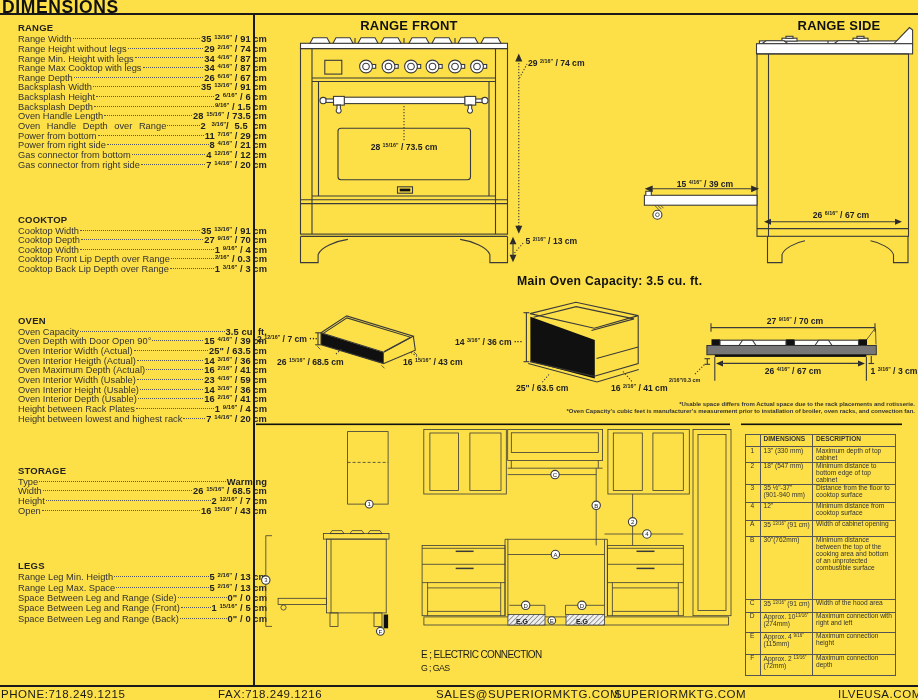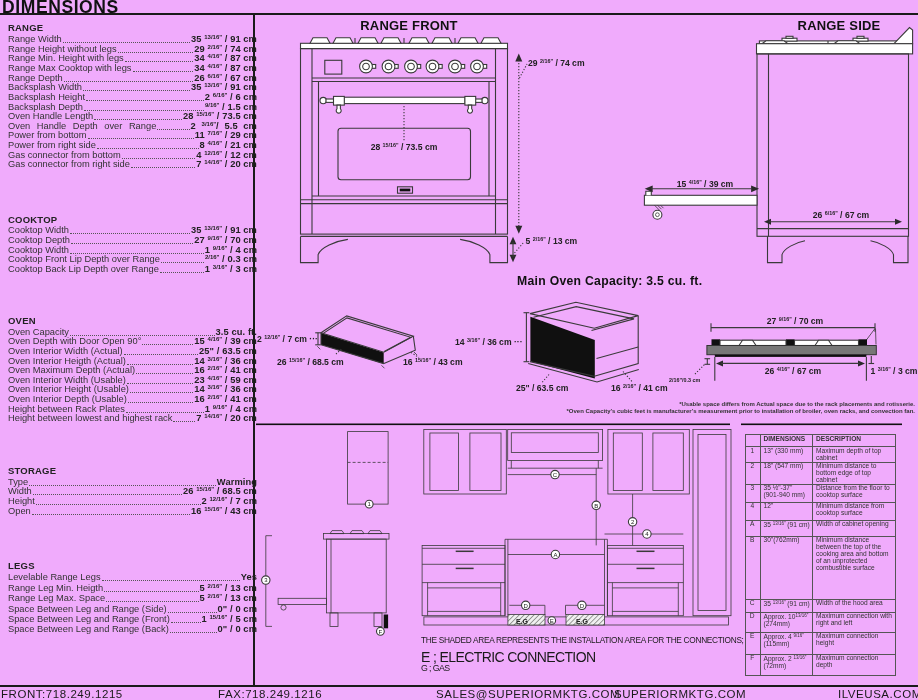--- a/index.html
+++ b/index.html
@@ -1,26 +1,26 @@
 <!DOCTYPE html>
 <html><head><meta charset="utf-8">
 <style>
 * { margin:0; padding:0; box-sizing:border-box; }
 html,body { background:#fff; }
-#page { position:relative; width:918px; height:700px; background:#f0abfc;
+#page { position:relative; width:918px; height:700px; background:#fde047;
   font-family:"Liberation Sans",sans-serif; color:#333; overflow:hidden; }
 #title { position:absolute; left:2px; top:-3px; font-size:17.5px; font-weight:bold;
   letter-spacing:0.6px; color:#111; }
 .hl { position:absolute; background:#1a1a1a; }
 #topline { left:0; top:13.2px; width:918px; height:1.9px; }
 #vline { left:253px; top:14px; width:1.6px; height:672px; }
 #botline { left:0; top:685px; width:918px; height:1.8px; }
-.sec { position:absolute; left:8px; width:249px; }
+.sec { position:absolute; left:18px; width:249px; }
 .sec .h { font-weight:bold; font-size:9.5px; line-height:9.5px; color:#222; margin-bottom:1.5px; letter-spacing:0.2px;}
-.r { display:flex; align-items:flex-end; height:9.65px; font-size:9.3px; white-space:nowrap; }
+.r { display:flex; align-items:center; height:9.65px; font-size:9.3px; white-space:nowrap; }
 .r .d { flex:1; border-bottom:1.6px dotted #555; margin:0 1px 1px 1px; }
 .r b { color:#222; letter-spacing:0.1px;}
 .r s { text-decoration:none; font-size:6px; vertical-align:3px; letter-spacing:0; }
 #footer { position:absolute; left:0; top:687.5px; width:918px; font-size:11.5px; color:#1a1a1a; letter-spacing:0.55px; }
 #footer span { position:absolute; top:0; white-space:nowrap; }
 #tbl { position:absolute; left:745px; top:434px; width:150px; border-collapse:collapse;
   font-size:6.6px; color:#333; table-layout:fixed; }
 #tbl td { border:1px solid #555; padding:0.5px 2px 0 3px; vertical-align:top; line-height:6.9px; }
 #tbl td:first-child { text-align:center; padding-left:1px;}
 #tbl .hd td { font-weight:bold; }
@@ -210,25 +210,20 @@
       </div>
 <div class="r">
         <span>Open</span>
         <span class="d"></span>
         <b>16 <s>15/16"</s> / 43 cm</b>
       </div>
 </div>
 
 <div class="sec" style="top:561px">
 <div class="h">LEGS</div>
-<div class="r" style="height:10.4px">
-        <span>Levelable Range Legs</span>
-        <span class="d"></span>
-        <b>Yes</b>
-      </div>
 <div class="r" style="height:10.4px">
         <span>Range Leg Min. Heigth</span>
         <span class="d"></span>
         <b>5 <s>2/16"</s> / 13 cm</b>
       </div>
 <div class="r" style="height:10.4px">
         <span>Range Leg Max. Space</span>
         <span class="d"></span>
         <b>5 <s>2/16"</s> / 13 cm</b>
       </div>
@@ -660,25 +655,24 @@
 <circle class="lnw" cx="551.8" cy="620.5" r="3.8"></circle>
         <text x="551.8" y="622.8" text-anchor="middle">E</text>
 </g>
 </svg>
 
 <div id="fn1" style="position:absolute; right:3px; top:400.5px; text-align:right; font-size:6px; font-weight:bold; color:#333; line-height:7.3px;">
 *Usable space differs from Actual space due to the rack placements and rotisserie.<br>
 *Oven Capacity’s cubic feet is manufacturer’s measurement prior to installation of broiler, oven racks, and convection fan.
 </div>
 
-<div style="position:absolute; left:421px; top:634.5px; font-size:8.3px; letter-spacing:-0.3px; color:#1a1a1a;">THE SHADED AREA REPRESENTS THE INSTALLATION AREA FOR THE CONNECTIONS;</div>
-<div style="position:absolute; left:421px; top:648.5px; font-size:14px; letter-spacing:-0.6px; color:#1a1a1a;">E ; ELECTRIC CONNECTION</div>
+<div style="position:absolute; left:421px; top:648.5px; font-size:10px; letter-spacing:-0.6px; color:#1a1a1a;">E ; ELECTRIC CONNECTION</div>
 <div style="position:absolute; left:421px; top:662.5px; font-size:8.8px; letter-spacing:-0.6px; color:#1a1a1a;">G ; GAS</div>
 
 <div id="footer">
-<span style="left:1px">FRONT:718.249.1215</span>
+<span style="left:1px">PHONE:718.249.1215</span>
 <span style="left:218px">FAX:718.249.1216</span>
 <span style="left:436px">SALES@SUPERIORMKTG.COM</span>
 <span style="left:614px">SUPERIORMKTG.COM</span>
 <span style="left:838px">ILVEUSA.COM</span>
 </div>
 
 </div>
 
 </body></html>

